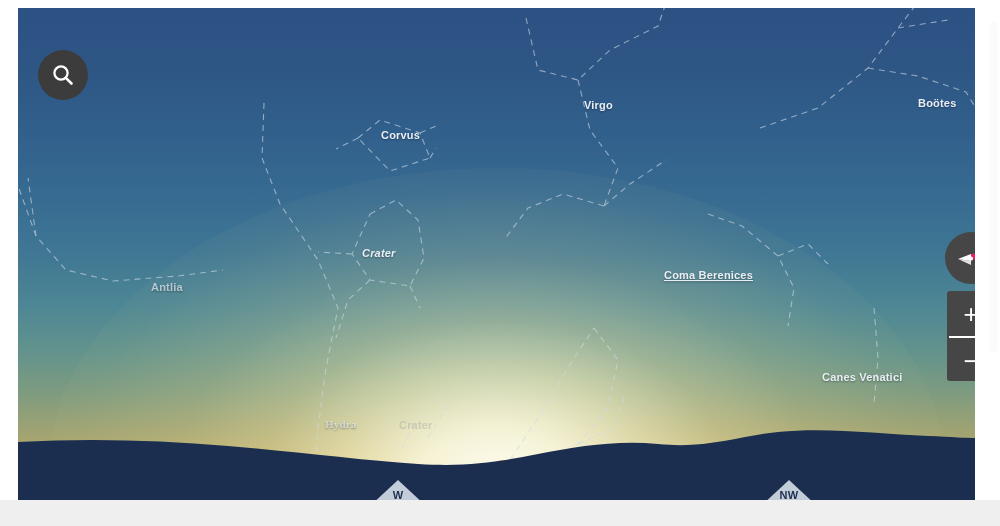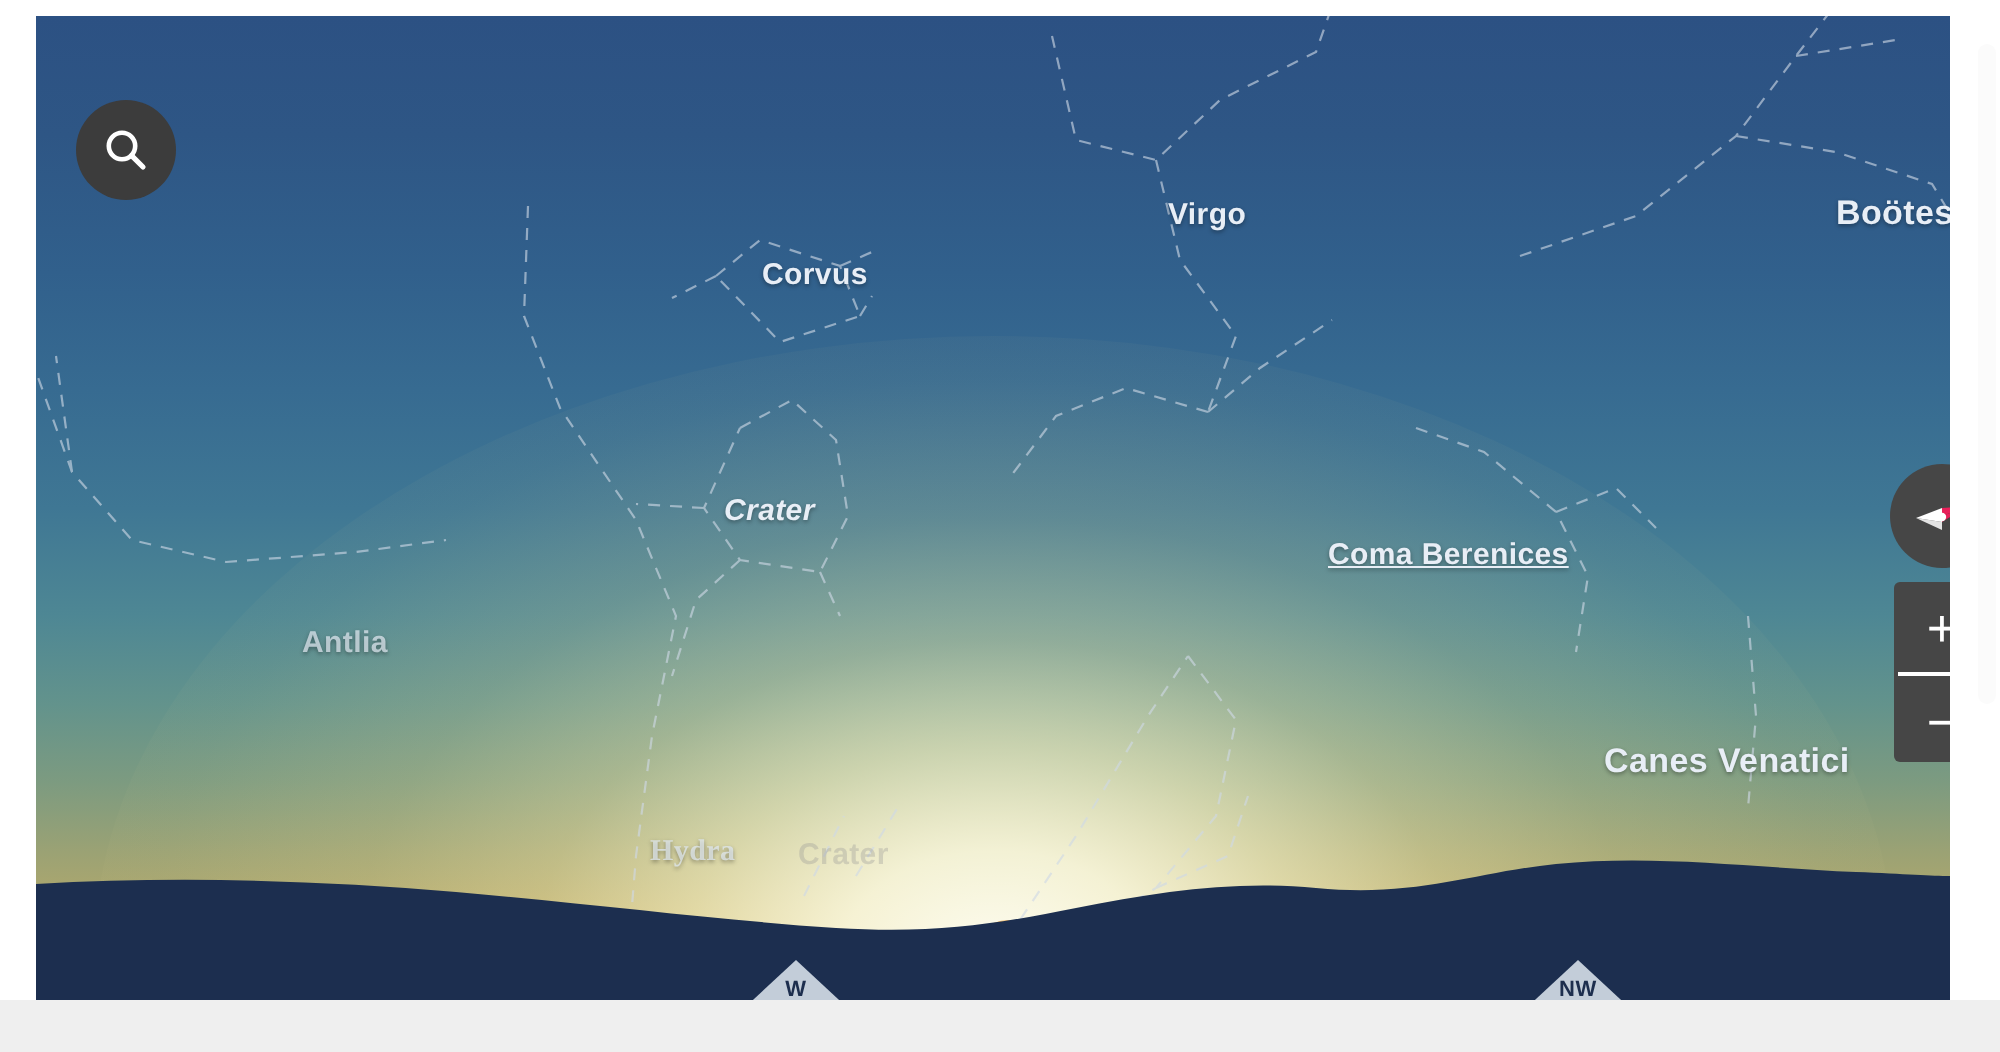--- a/index.html
+++ b/index.html
@@ -64,25 +64,25 @@
   .sun-disc{
     position:absolute; left:468px; top:452px;
     width:36px; height:36px; border-radius:50%;
     background:#f3b760; opacity:.95;
   }
 
   svg.lines{ position:absolute; inset:0; width:957px; height:492px; }
 
   .clabel{
     position:absolute; color:#e8eef6;
-    font-size:15px; font-weight:bold; white-space:nowrap;
+    font-size:11px; font-weight:bold; white-space:nowrap;
     text-shadow:0 1px 2px rgba(0,0,0,.35);
     letter-spacing:.2px;
   }
-  .clabel.sz13{ font-size:17px; }
+  .clabel.sz13{ font-size:11px; }
   .clabel.faded{ color:rgba(150,150,150,.33); text-shadow:none; }
   .clabel.dim{ color:rgba(226,234,243,.72); }
 
   
   #ground{ position:absolute; left:0; bottom:0; width:957px; height:80px; }
 
   .dir-marker{
     position:absolute; width:56px; height:26px;
   }
   .dir-marker .tri{
@@ -180,27 +180,27 @@
 
         <path d="M 480 470 L 520 410 L 556 350 L 576 320"></path>
         <path d="M 576 320 L 600 352 L 590 400 L 560 436 L 524 458"></path>
         <path d="M 560 436 L 596 420 L 606 390"></path>
         <path d="M 384 440 L 404 400"></path>
         <path d="M 410 430 L 432 394"></path>
       </g>
     </svg>
 
     <div id="labels">
-        <div class="clabel dim" style="left: 133px; top: 273px; margin-top: 32px;">Antlia</div>
+        <div class="clabel dim" style="left: 133px; top: 273px;">Antlia</div>
         <div class="clabel" style="left: 363px; top: 121px;">Corvus</div>
         <div class="clabel" style="left: 344px; top: 239px; font-style: italic;">Crater</div>
         <div class="clabel" style="left: 566px; top: 91px;">Virgo</div>
         <div class="clabel sz13" style="left: 900px; top: 89px;">Boötes</div>
         <div class="clabel" style="left: 646px; top: 261px; text-decoration: underline;">Coma Berenices</div>
-        <div class="clabel sz13" style="left: 784px; top: 363px;">Canes Venatici</div>
+        <div class="clabel sz13" style="left: 804px; top: 363px;">Canes Venatici</div>
         <div class="clabel dim" style="left: 307px; top: 410px; font-family: Liberation Serif, serif;">Hydra</div>
         <div class="clabel faded" style="left: 381px; top: 411px;">Crater</div>
       </div>
 
     <svg id="ground" viewBox="0 0 957 80" preserveAspectRatio="none">
       <path d="M0,22 C70,18 140,20 210,26 C280,32 340,40 400,44
                C450,47 480,42 520,34 C560,26 600,20 640,24
                C690,29 720,16 760,12 C810,7 860,14 910,16
                C935,17 948,18 957,18 L957,80 L0,80 Z" fill="#1c2e4f"></path>
     </svg>

